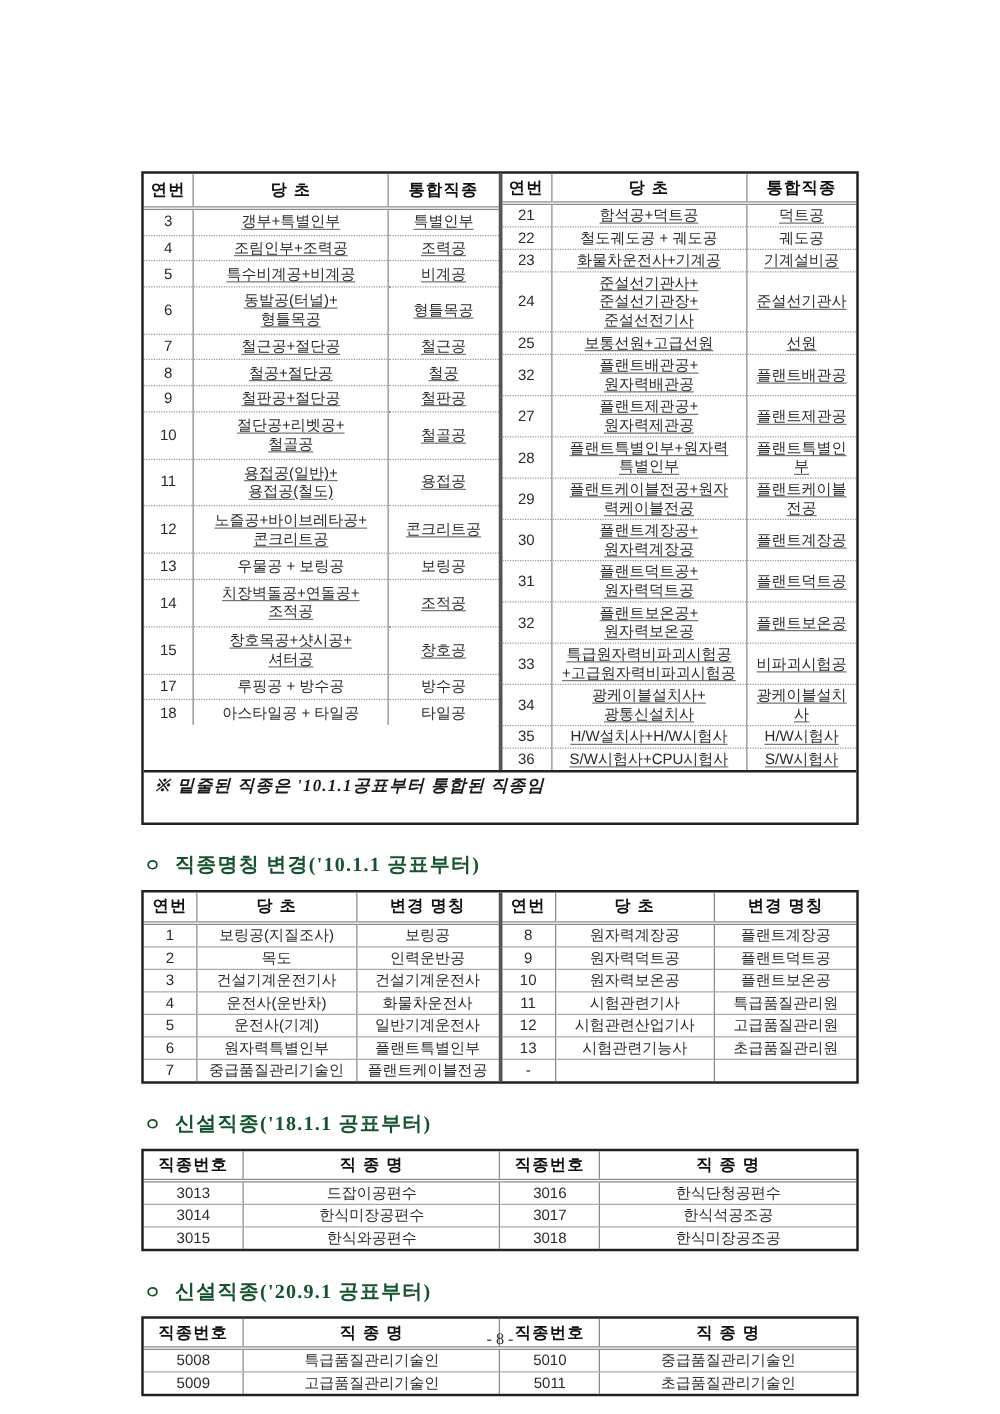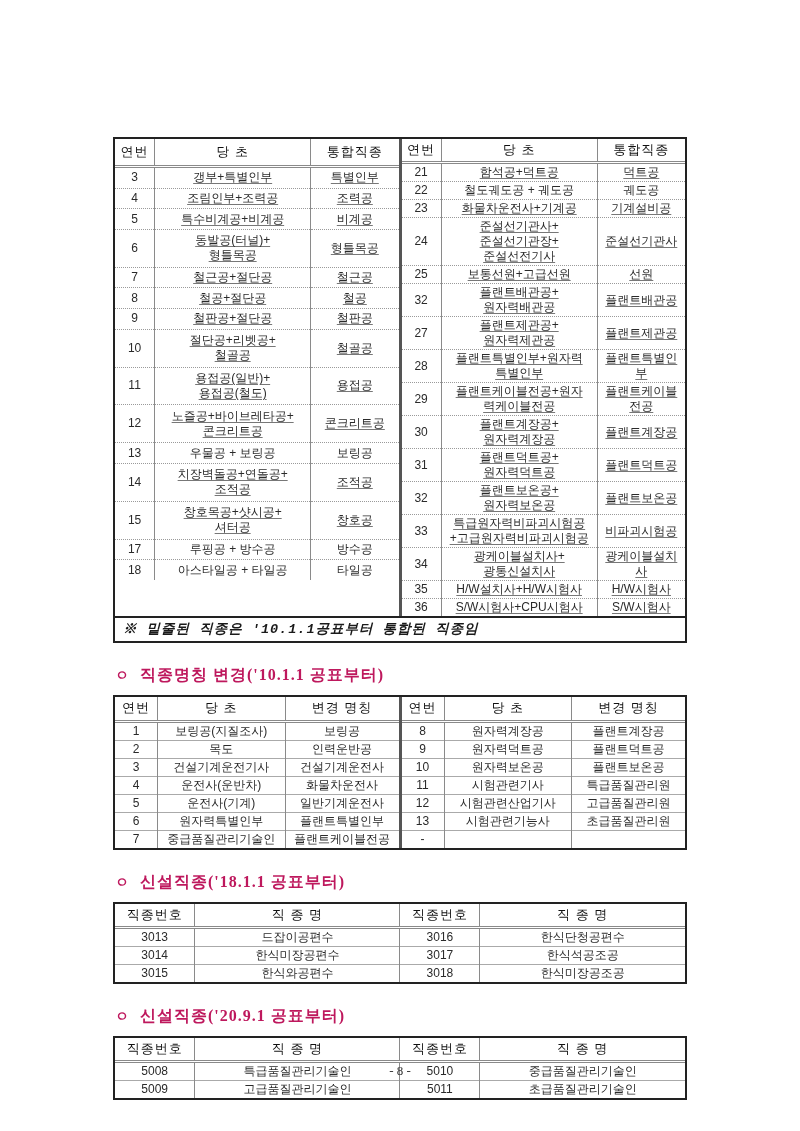--- a/index.html
+++ b/index.html
@@ -13,37 +13,37 @@
   .tbl-outer {border:2px solid #222;}
   .halves {display:flex; align-items:stretch;}
   .half {width:50%;}
   .half-right {border-left:3px solid #555;}
   table {width:100%; border-collapse:collapse; table-layout:fixed;}
   th, td {
     text-align:center; vertical-align:middle; overflow:hidden;
     font-size:12px; line-height:1.25; padding:1px 2px;
     white-space:pre-line; color:#2a2a2a;
   }
-  th {font-weight:normal; font-size:13px; letter-spacing:1px; border-bottom:3px double #8a8a8a; padding:3px 2px; color:#111;}
+  th {font-weight:bold; font-size:13px; letter-spacing:1px; border-bottom:3px double #8a8a8a; padding:3px 2px; color:#111;}
   th + th, td + td {border-left:1px solid #8a8a8a;}
   .merge-table {height:441px;}
   .merge-table tr + tr td {border-top:1px dotted #9a9a9a;}
   .plain-table tr + tr td {border-top:1px solid #aaaaaa;}
   col.w-no {width:14%;} col.w-orig {width:55%;} col.w-merged {width:31%;}
   col.w-no2 {width:15%;} col.w-orig2 {width:45%;} col.w-new2 {width:40%;}
   col.w-code {width:14%;} col.w-jobname {width:36%;}
   .u {text-decoration:underline; text-underline-offset:2px; text-decoration-color:#777;}
   .footnote {
-    border-top:2px solid #222; padding:2px 8px 3px 8px;
-    font-family:Liberation Mono, monospace; font-style:italic; font-weight:bold;
+    border-top:2px solid #222; padding:2px 8px 20px 8px;
+    font-family:Liberation Serif, serif; font-style:italic; font-weight:bold;
     font-size:13.5px; color:#1a1a1a; letter-spacing:1px;
   }
   .section-heading {
     font-family:"Liberation Serif", serif; font-weight:bold; font-size:16px;
-    color:#be185d; margin:22px 0 9px 2px; letter-spacing:1px;
+    color:#14532d; margin:22px 0 9px 2px; letter-spacing:1px;
   }
   .section-heading .bullet {margin-right:10px; font-size:14px;}
   .page-number {
     position:absolute; bottom:52px; left:0; right:0; text-align:center;
     font-family:"Liberation Serif", serif; font-size:13px; color:#333;
   }
 </style>
 </head>
 <body>
 

